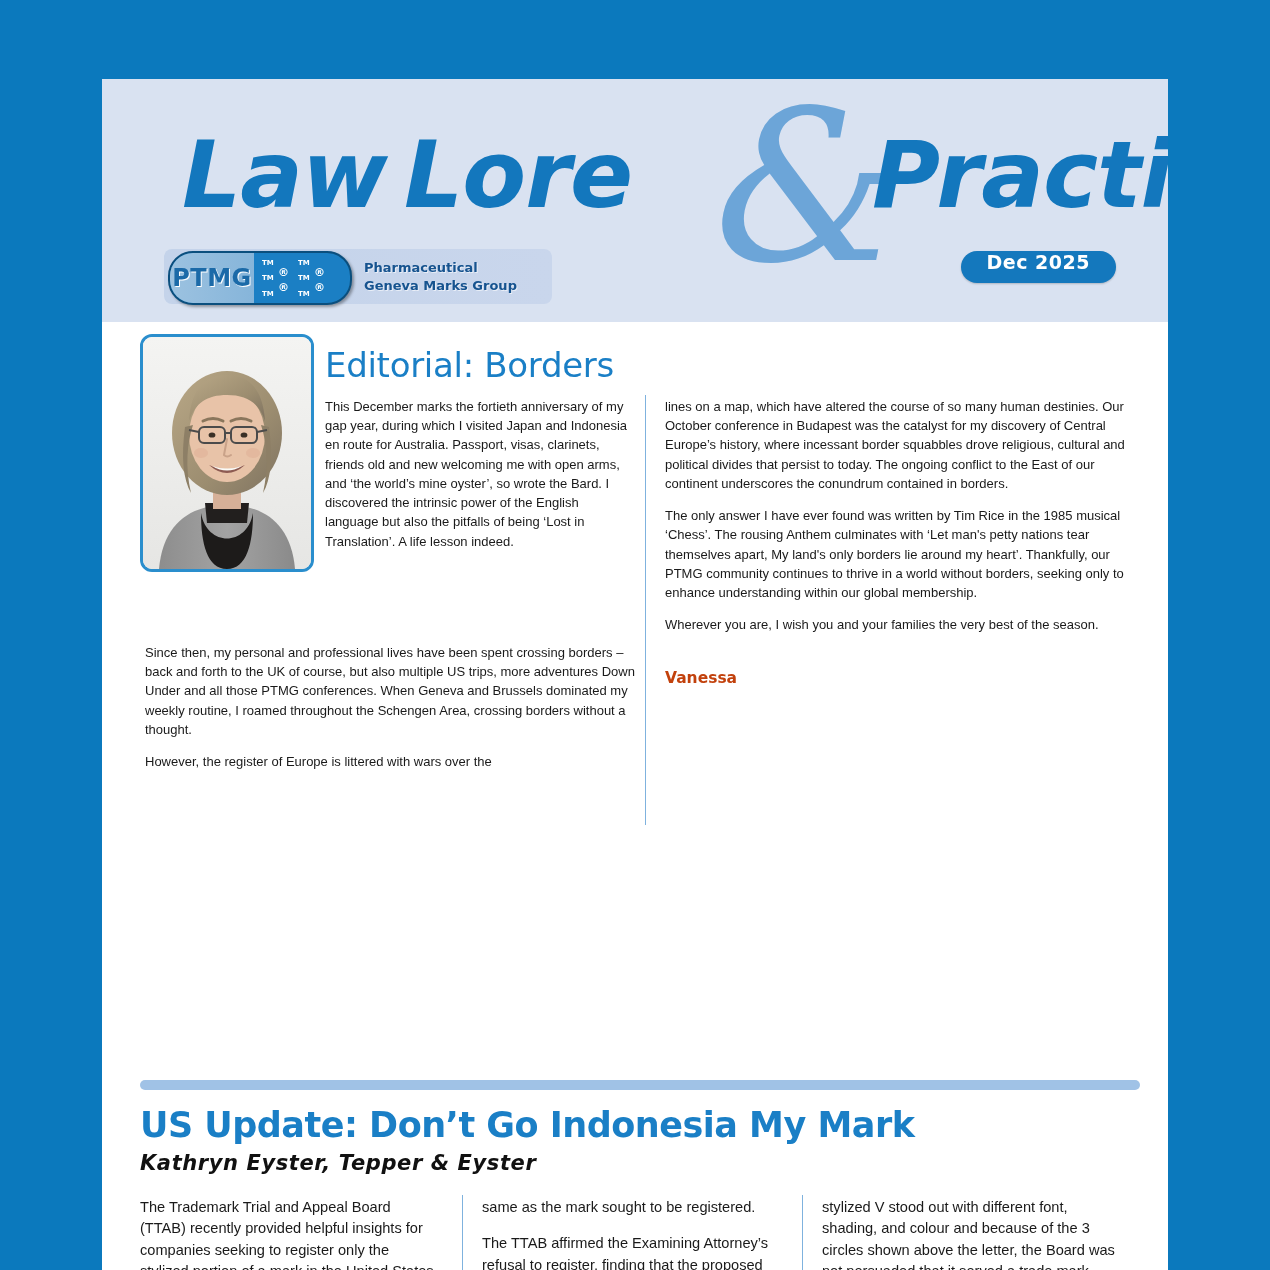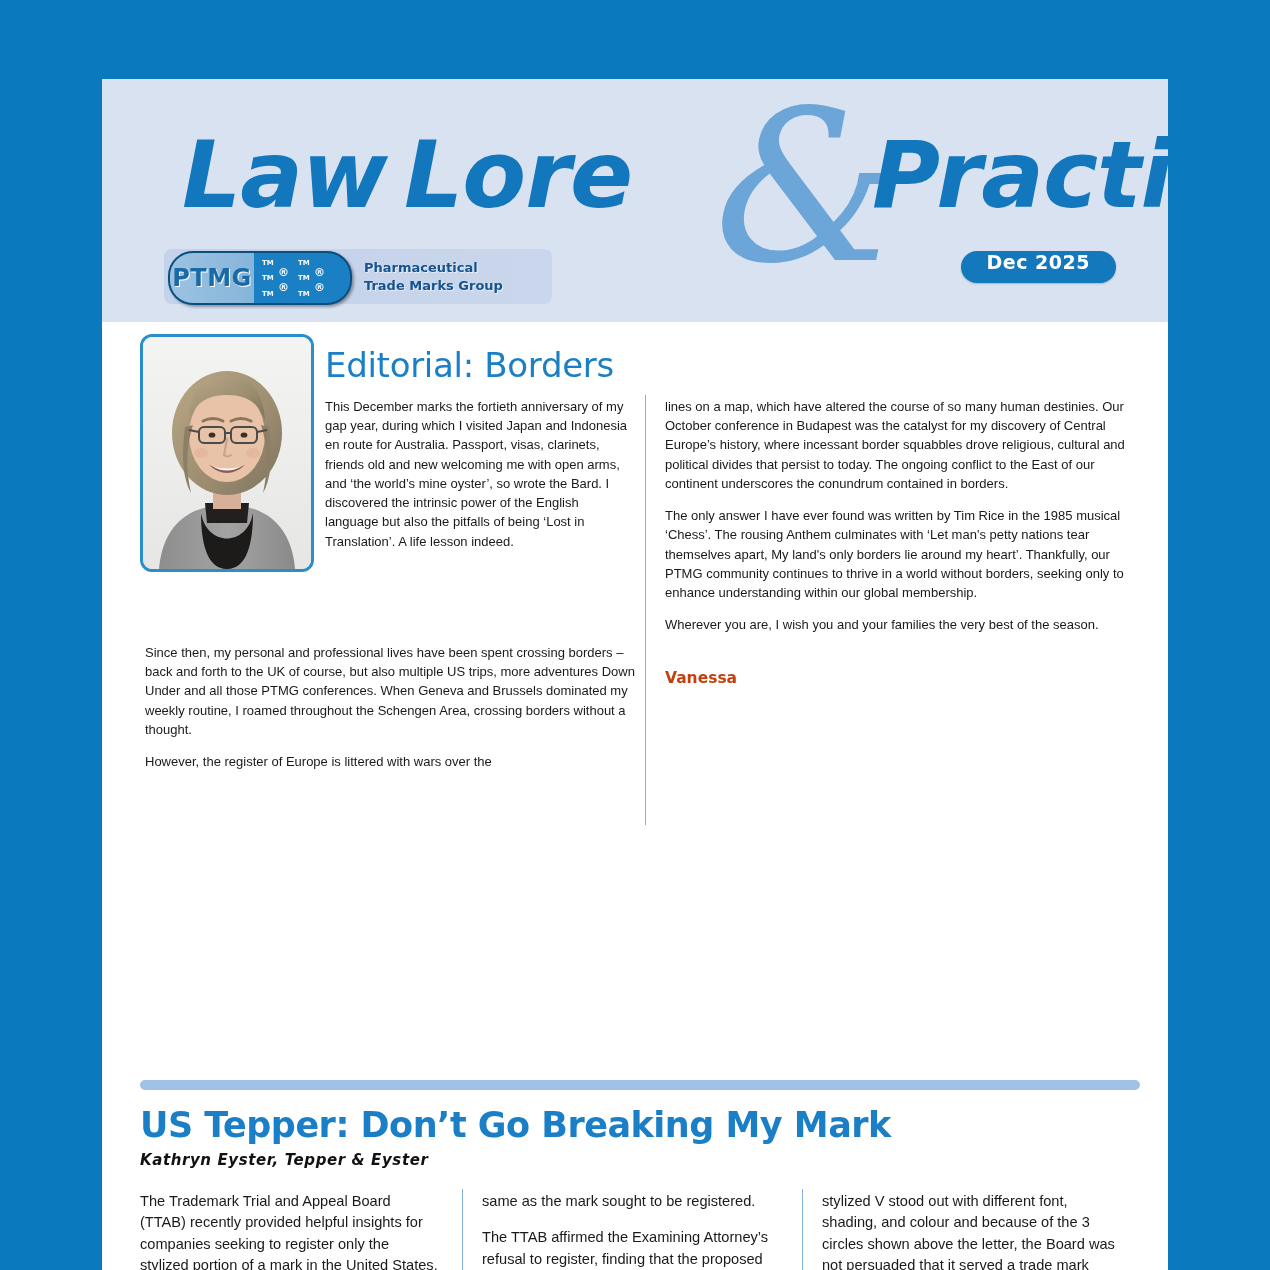--- a/index.html
+++ b/index.html
@@ -242,21 +242,21 @@
     font-weight: bold;
     font-size: 35px;
     color: #1a7fc6;
     letter-spacing: -0.5px;
   }
   .us-byline {
     margin: 6px 0 0 0;
     font-family: "DejaVu Sans", sans-serif;
     font-weight: bold;
     font-style: italic;
-    font-size: 15px;
+    font-size: 21px;
     color: #111111;
     letter-spacing: 0.6px;
   }
   .us-cols {
     position: relative;
     margin-top: 22px;
     height: 330px;
   }
   .us-col {
     position: absolute;
@@ -310,21 +310,21 @@
           <span class="tm-mark tm-sm" style="left:8px;  top:22px;">TM</span>
           <span class="tm-mark tm-sm" style="left:44px; top:22px;">TM</span>
           <span class="tm-mark tm-r" style="left:24px; top:29px;">®</span>
           <span class="tm-mark tm-r" style="left:60px; top:29px;">®</span>
           <span class="tm-mark tm-sm" style="left:8px;  top:38px;">TM</span>
           <span class="tm-mark tm-sm" style="left:44px; top:38px;">TM</span>
         </div>
       </div>
       <div class="logo-words">
         <div>Pharmaceutical</div>
-        <div>Trade Marks Group</div>
+        <div>Geneva Marks Group</div>
       </div>
     </div>
 
     <div class="date-badge">Dec 2025</div>
   </div>
 
   <div class="body-area">
 
     <div class="editorial">
 
@@ -404,21 +404,21 @@
           <p class="body-text">The only answer I have ever found was written by Tim Rice in the 1985 musical ‘Chess’. The rousing Anthem culminates with ‘Let man's petty nations tear themselves apart, My land's only borders lie around my heart’. Thankfully, our PTMG community continues to thrive in a world without borders, seeking only to enhance understanding within our global membership.</p>
           <p class="body-text">Wherever you are, I wish you and your families the very best of the season.</p>
           <div class="signature">Vanessa</div>
         </div>
       </div>
     </div>
 
     <div class="section-divider"></div>
 
     <div class="us-update">
-      <h2 class="us-title">US Tepper: Don’t Go Breaking My Mark</h2>
+      <h2 class="us-title">US Update: Don’t Go Indonesia My Mark</h2>
       <div class="us-byline">Kathryn Eyster, Tepper &amp; Eyster</div>
 
       <div class="us-cols">
         <div class="us-rule us-rule-1"></div>
         <div class="us-rule us-rule-2"></div>
 
         <div class="us-col us-col-1">
           <p class="col-text">The Trademark Trial and Appeal Board (TTAB) recently provided helpful insights for companies seeking to register only the stylized portion of a mark in the United States. In re Verrica Pharmaceuticals Inc. is a non-precedential decision involving a company’s attempt to register only the stylized V from its house mark. The Board’s refusal to allow the registration of only this part of the mark outlines the test for whether a mark can be registered even if it differs from the mark as actually used.</p>
 
         </div>

